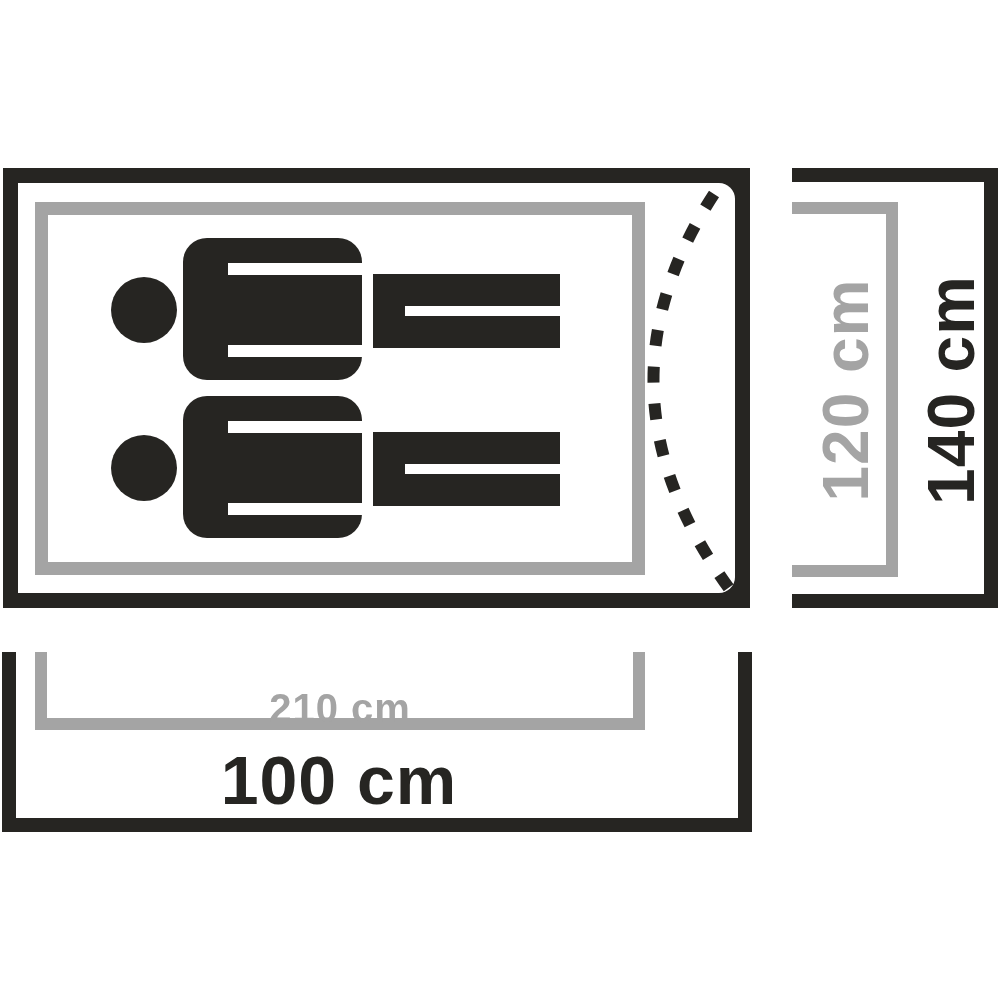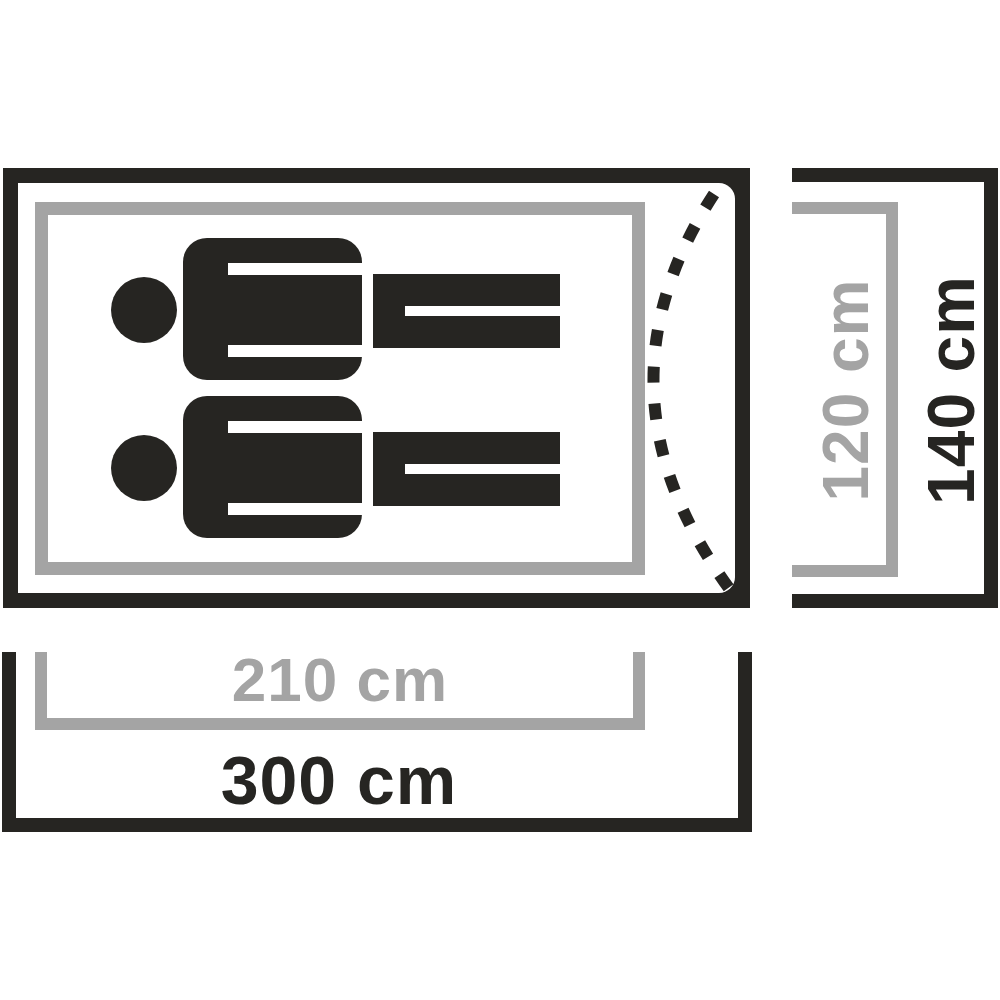--- a/index.html
+++ b/index.html
@@ -74,16 +74,16 @@
   <div class="abs bk" style="left:2px;top:652px;width:14px;height:180px;"></div>
   <div class="abs bk" style="left:2px;top:818px;width:750px;height:14px;"></div>
   <div class="abs bk" style="left:738px;top:652px;width:14px;height:180px;"></div>
 
   <div class="abs bg" style="left:35px;top:652px;width:12px;height:78px;"></div>
   <div class="abs bg" style="left:35px;top:718px;width:610px;height:12px;"></div>
   <div class="abs bg" style="left:633px;top:652px;width:12px;height:78px;"></div>
 
   <div class="abs dim rot gray-text" style="left:846px;top:390px;font-size:64px;">120 cm</div>
   <div class="abs dim rot black-text" style="left:951px;top:390px;font-size:66px;">140 cm</div>
-  <div class="abs dim gray-text" style="left:340px;top:680px;font-size:62px;">210 cm</div>
-  <div class="abs dim black-text" style="left:339px;top:780px;font-size:68px;">300 cm</div>
+  <div class="abs dim gray-text" style="left:340px;top:708px;font-size:40px;">210 cm</div>
+  <div class="abs dim black-text" style="left:339px;top:780px;font-size:68px;">100 cm</div>
 
 </div>
 
 </body></html>

